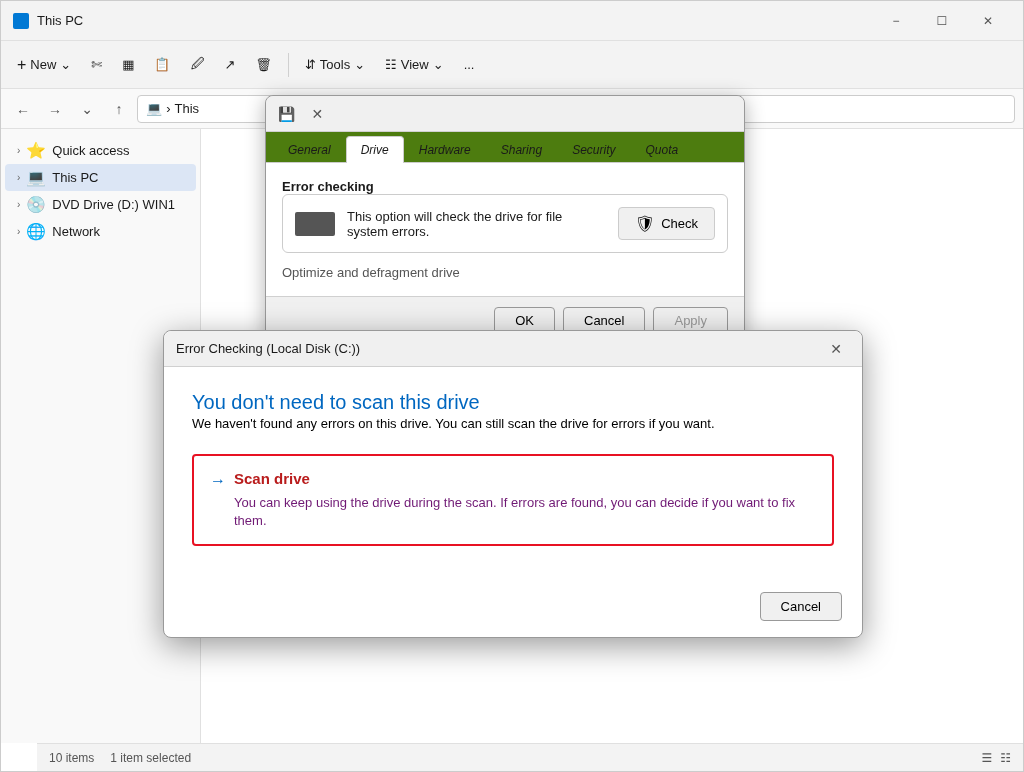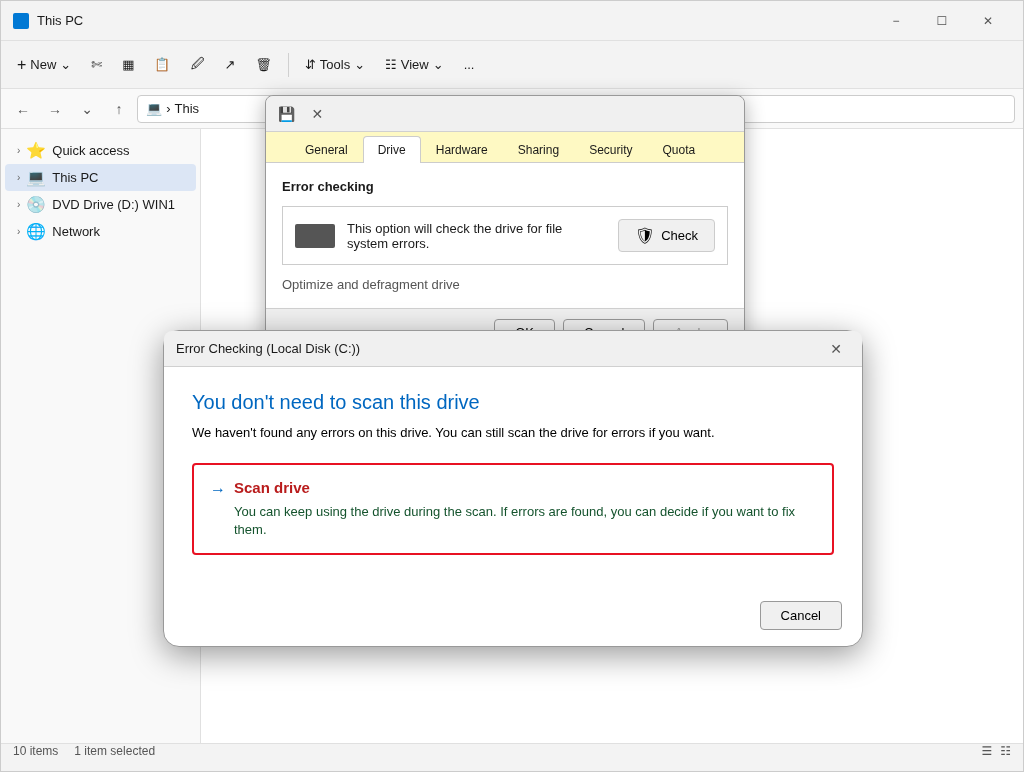--- a/index.html
+++ b/index.html
@@ -125,24 +125,24 @@
       background: #fff;
       padding: 8px;
       overflow: auto;
     }
 
     
     .status-bar {
       height: 28px;
       background: #f3f3f3;
       border-top: 1px solid #e0e0e0;
-      display: flex; align-items: flex-start;
+      display: flex; align-items: center;
       padding: 0 12px;
       gap: 16px;
-      font-size: 12px; color: #555;
+      font-size: 12px; color: #555; margin-left: 36px;
     }
     .status-right {
       margin-left: auto;
       display: flex; gap: 8px;
     }
 
     
     .properties-dialog {
       position: absolute;
       top: 95px; left: 265px;
@@ -167,24 +167,25 @@
     .dialog-close-btn {
       width: 28px; height: 28px;
       border: none; background: transparent; cursor: pointer;
       border-radius: 4px;
       display: flex; align-items: center; justify-content: center;
       font-size: 14px; color: #555;
     }
 
     
     .dialog-tabs {
-      background: #fef9c3;
+      background: #4d7c0f;
       display: flex; flex-wrap: wrap;
-      padding: 4px 24px 0;
+      padding: 4px 7px 0;
       border-bottom: 1px solid #ccc;
+      font-style: italic;
     }
     .tab-item {
       padding: 6px 14px;
       font-size: 12px; color: #1a1a1a;
       cursor: pointer;
       border-radius: 4px 4px 0 0;
       border: 1px solid transparent;
       border-bottom: none;
       margin-bottom: -1px;
     }
@@ -193,24 +194,24 @@
       border-color: #ccc;
       border-bottom-color: #fff;
     }
 
     
     .dialog-content {
       background: #fff;
       padding: 16px;
       min-height: 120px;
     }
-    .section-title { font-size: 13px; font-weight: 600; color: #1a1a1a; margin-bottom: 12px; }
+    .section-title { font-size: 13px; font-weight: 600; color: #1a1a1a; margin-bottom: 0; }
     .error-check-box {
       border: 1px solid #ccc;
-      border-radius: 0;
+      border-radius: 6px;
       padding: 12px;
       display: flex; align-items: center; gap: 12px;
       margin-bottom: 12px;
     }
     .drive-icon {
       width: 40px; height: 24px;
       background: #555;
       border-radius: 2px;
       flex-shrink: 0;
     }
@@ -244,21 +245,21 @@
     }
     .footer-btn.disabled { color: #999; cursor: default; }
 
     
     .error-dialog {
       position: absolute;
       top: 330px; left: 163px;
       width: 700px;
       background: #fff;
       border: 1px solid #999;
-      border-radius: 16px;
+      border-radius: 8px;
       box-shadow: 0 8px 32px rgba(0,0,0,0.4);
       z-index: 20;
     }
     .error-dialog-title-bar {
       height: 36px;
       background: #f0f0f0;
       border-radius: 8px 8px 0 0;
       display: flex; align-items: center;
       padding: 0 12px;
       border-bottom: 1px solid #d0d0d0;
@@ -271,21 +272,21 @@
       display: flex; align-items: center; justify-content: center;
       font-size: 14px; color: #555;
     }
 
     .error-dialog-body {
       padding: 24px 28px 16px;
     }
     .no-scan-title {
       font-size: 20px; font-weight: 400;
       color: #0067c0;
-      margin-bottom: 9px;
+      margin-bottom: 0;
     }
     .no-scan-desc {
       font-size: 13px; color: #000000; line-height: 1.5;
       margin-bottom: 20px;
     }
     .scan-drive-option {
       border: 2px solid #e81123;
       border-radius: 4px;
       padding: 14px 16px;
       cursor: pointer;
@@ -293,21 +294,21 @@
     }
     .scan-drive-header {
       display: flex; align-items: center; gap: 8px;
       margin-bottom: 6px;
     }
     .scan-arrow { color: #0067c0; font-size: 16px; font-weight: bold; }
     .scan-drive-label {
       font-size: 15px; font-weight: 600; color: #b91c1c;
     }
     .scan-drive-desc {
-      font-size: 13px; color: #14532d; line-height: 1.4;
+      font-size: 13px; color: #701a75; line-height: 1.4;
       padding-left: 24px;
     }
     .error-dialog-footer {
       padding: 10px 20px 16px;
       display: flex; justify-content: flex-end;
     }
     .cancel-only-btn {
       padding: 6px 20px;
       border: 1px solid #999;
       background: #f0f0f0;

